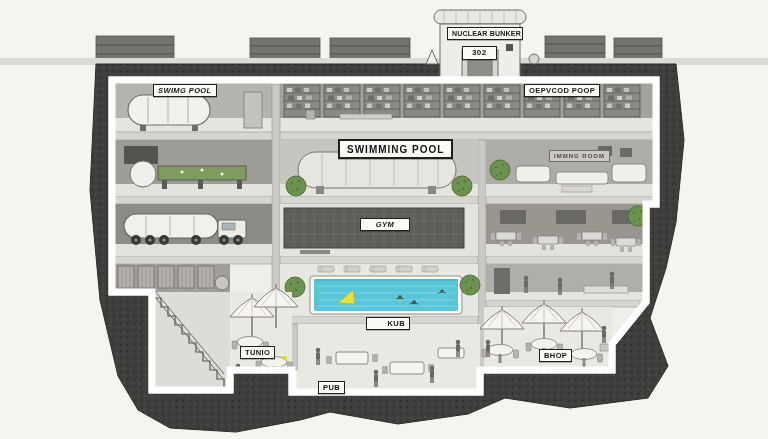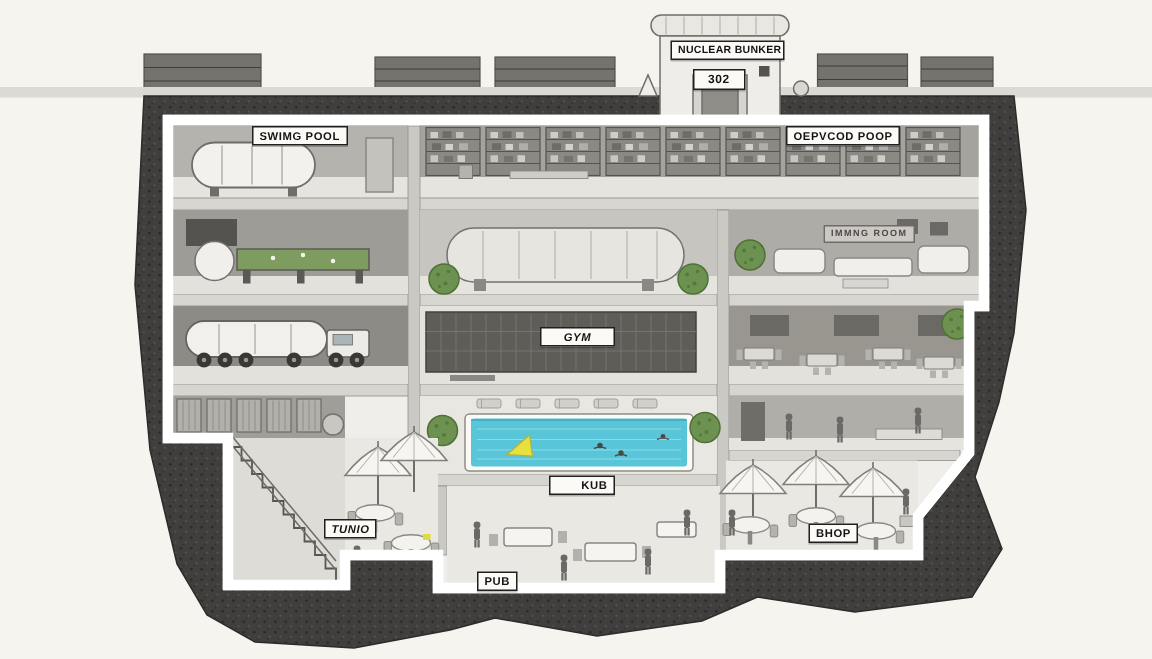--- a/index.html
+++ b/index.html
@@ -385,22 +385,23 @@
       <use href="#person" x="604" y="338" fill="#6b6966"></use>
       <rect x="600" y="344" width="10" height="7" fill="#c9c7c2" stroke="#75736e" stroke-width="0.5"></rect>
     </g>
   </g>
 
   <path d="M112,80 L656,80 L656,204 L646,204 L646,302 L612,344 L612,370 L480,370 L480,392 L292,392 L292,370 L230,370 L230,390 L152,390 L152,292 L112,292 Z" fill="none" stroke="#ffffff" stroke-width="7"></path>
 </svg>
 
 <div class="tag tag-tower" style="left:447px;top:27px;width:66px;">NUCLEAR BUNKER</div>
 <div class="tag tag-num" style="left:462px;top:46px;">302</div>
-<div class="tag" style="left:168px;top:84px;">SWIMG POOL</div>
+<div class="tag" style="left:153px;top:84px;font-style:italic;">SWIMG POOL</div>
 <div class="tag" style="left:524px;top:84px;">OEPVCOD POOP</div>
+<div class="tag tag-banner" style="left:338px;top:139px;">SWIMMING POOL</div>
 <div class="tag tag-dim" style="left:549px;top:150px;">IMMNG ROOM</div>
 <div class="tag" style="left:360px;top:218px;min-width:40px;font-style:italic;">GYM</div>
 <div class="tag" style="left:366px;top:317px;min-width:34px;text-align:right;">KUB</div>
-<div class="tag" style="left:216px;top:346px;font-style:italic;">TUNIO</div>
+<div class="tag" style="left:240px;top:346px;">TUNIO</div>
 <div class="tag" style="left:539px;top:349px;">BHOP</div>
 <div class="tag" style="left:318px;top:381px;text-align:center;">PUB</div>
 
 </div>
 
 </body></html>

